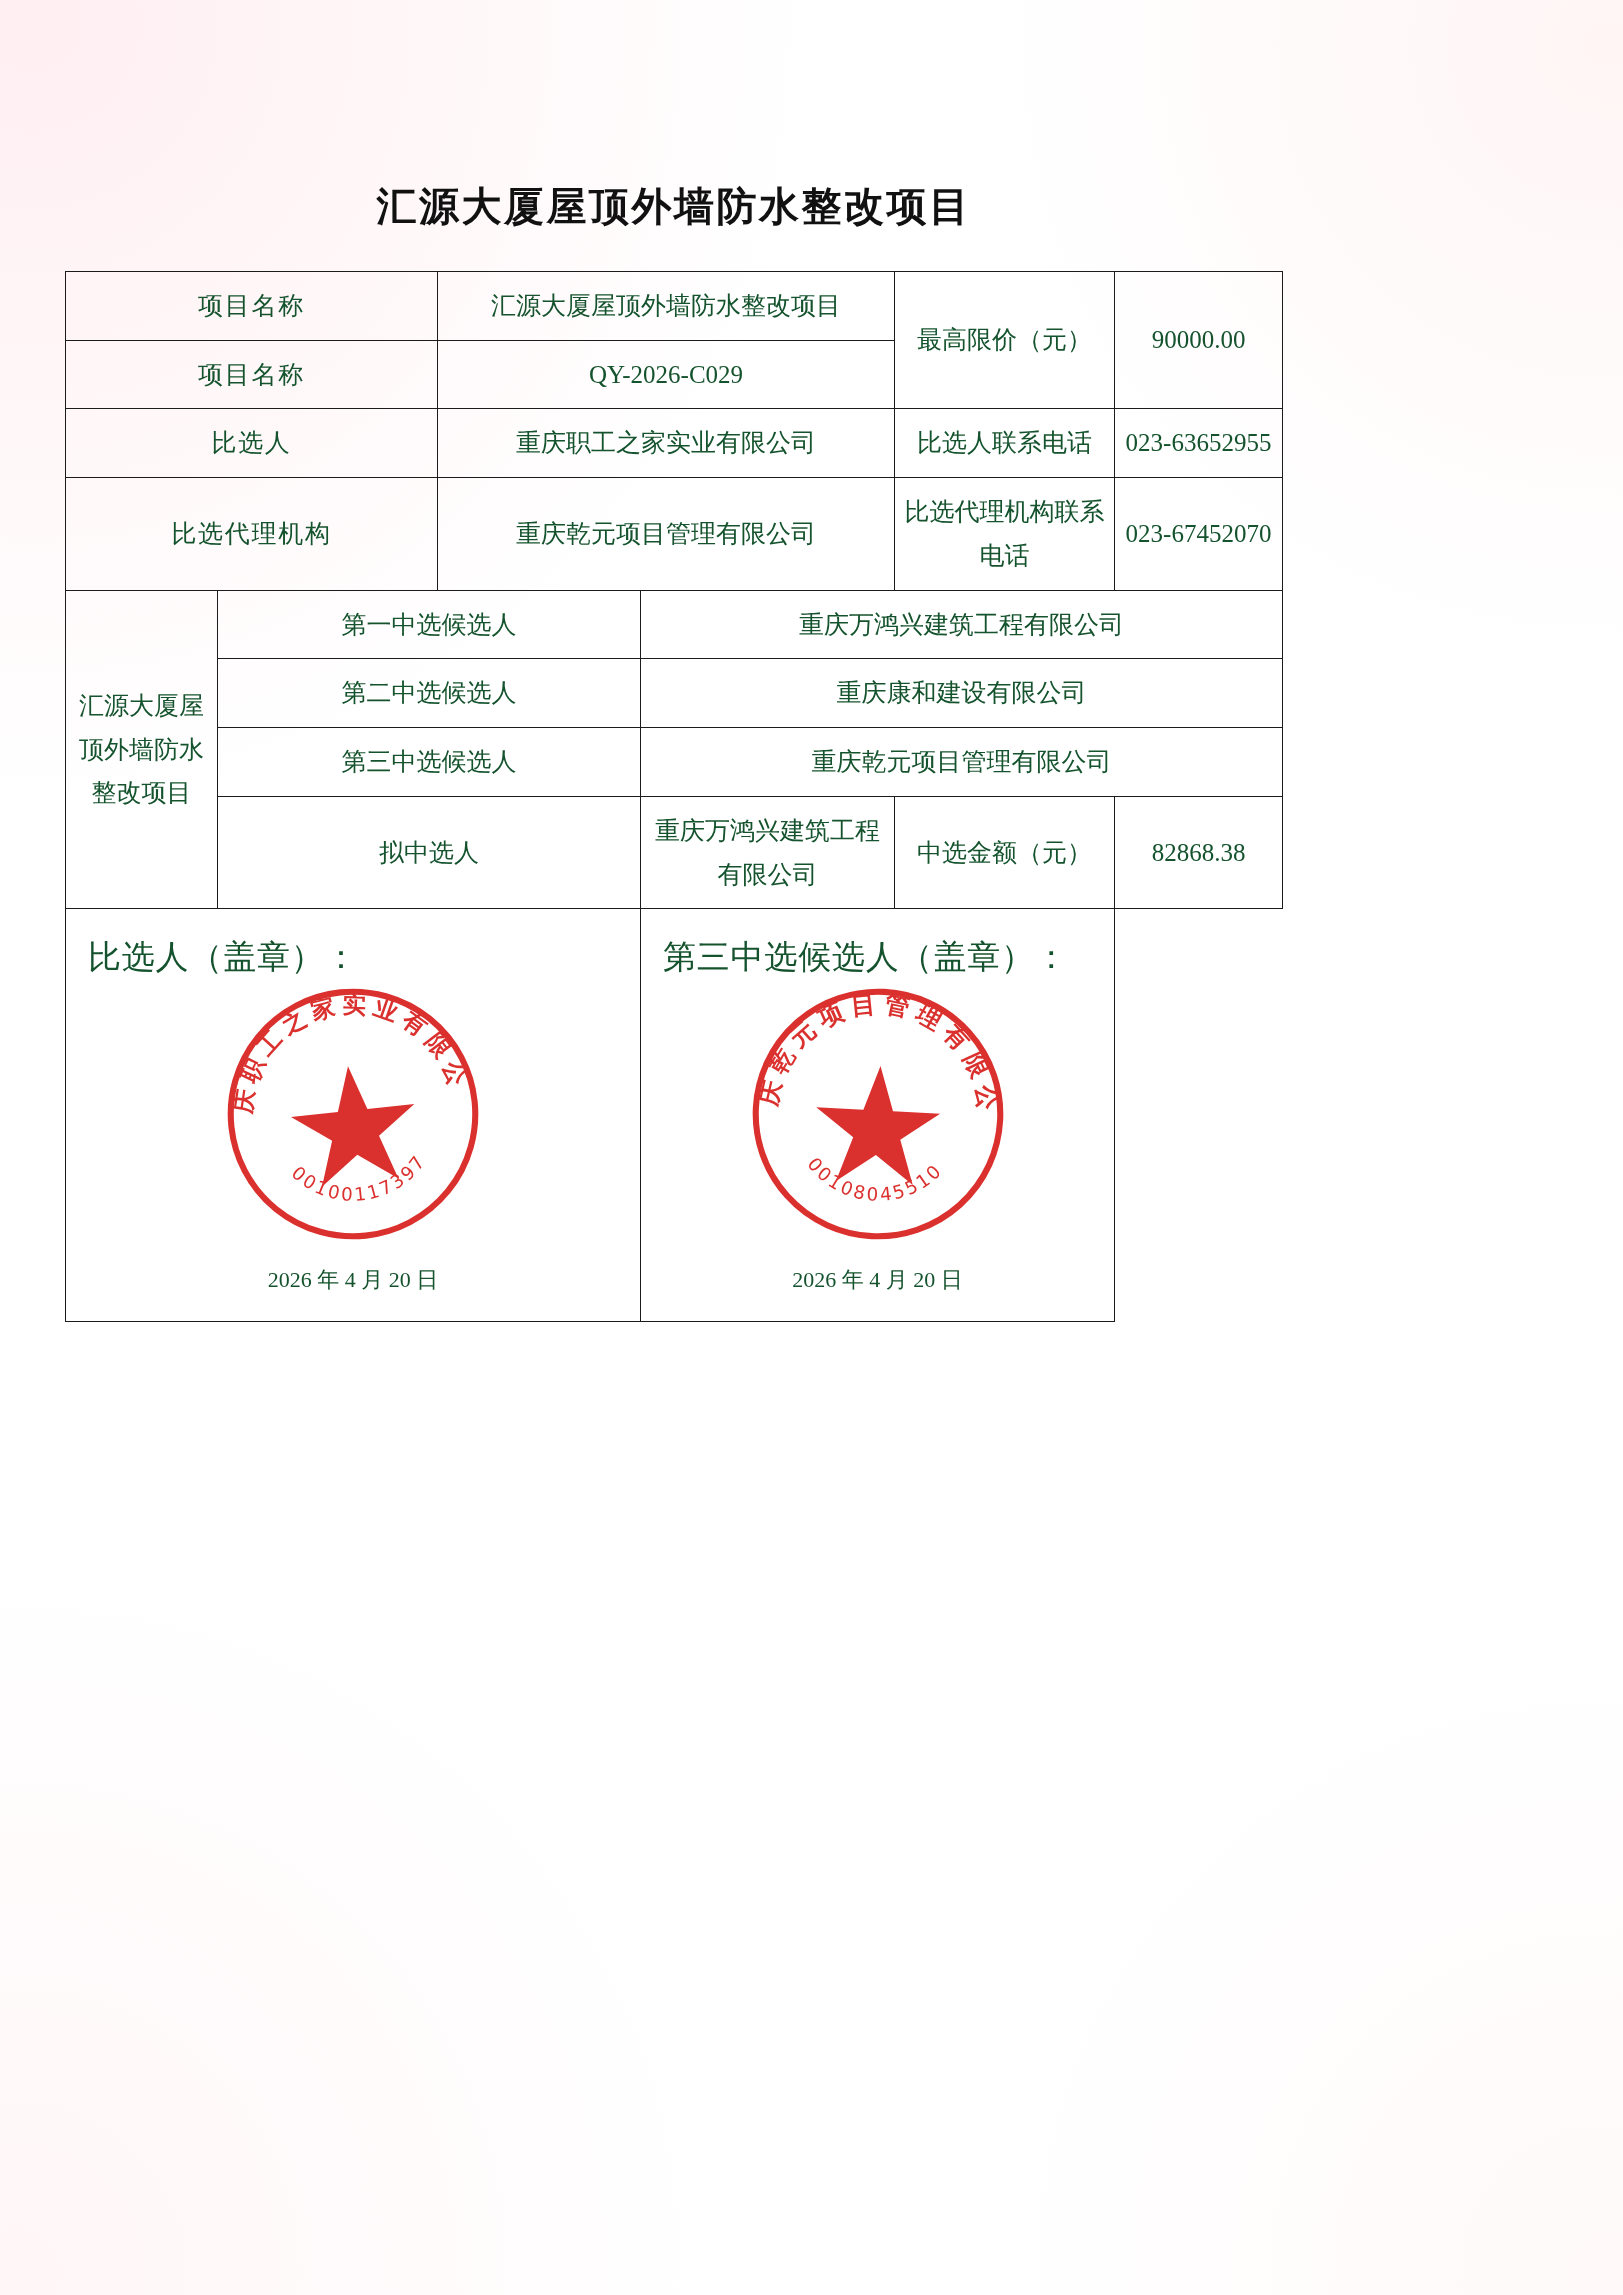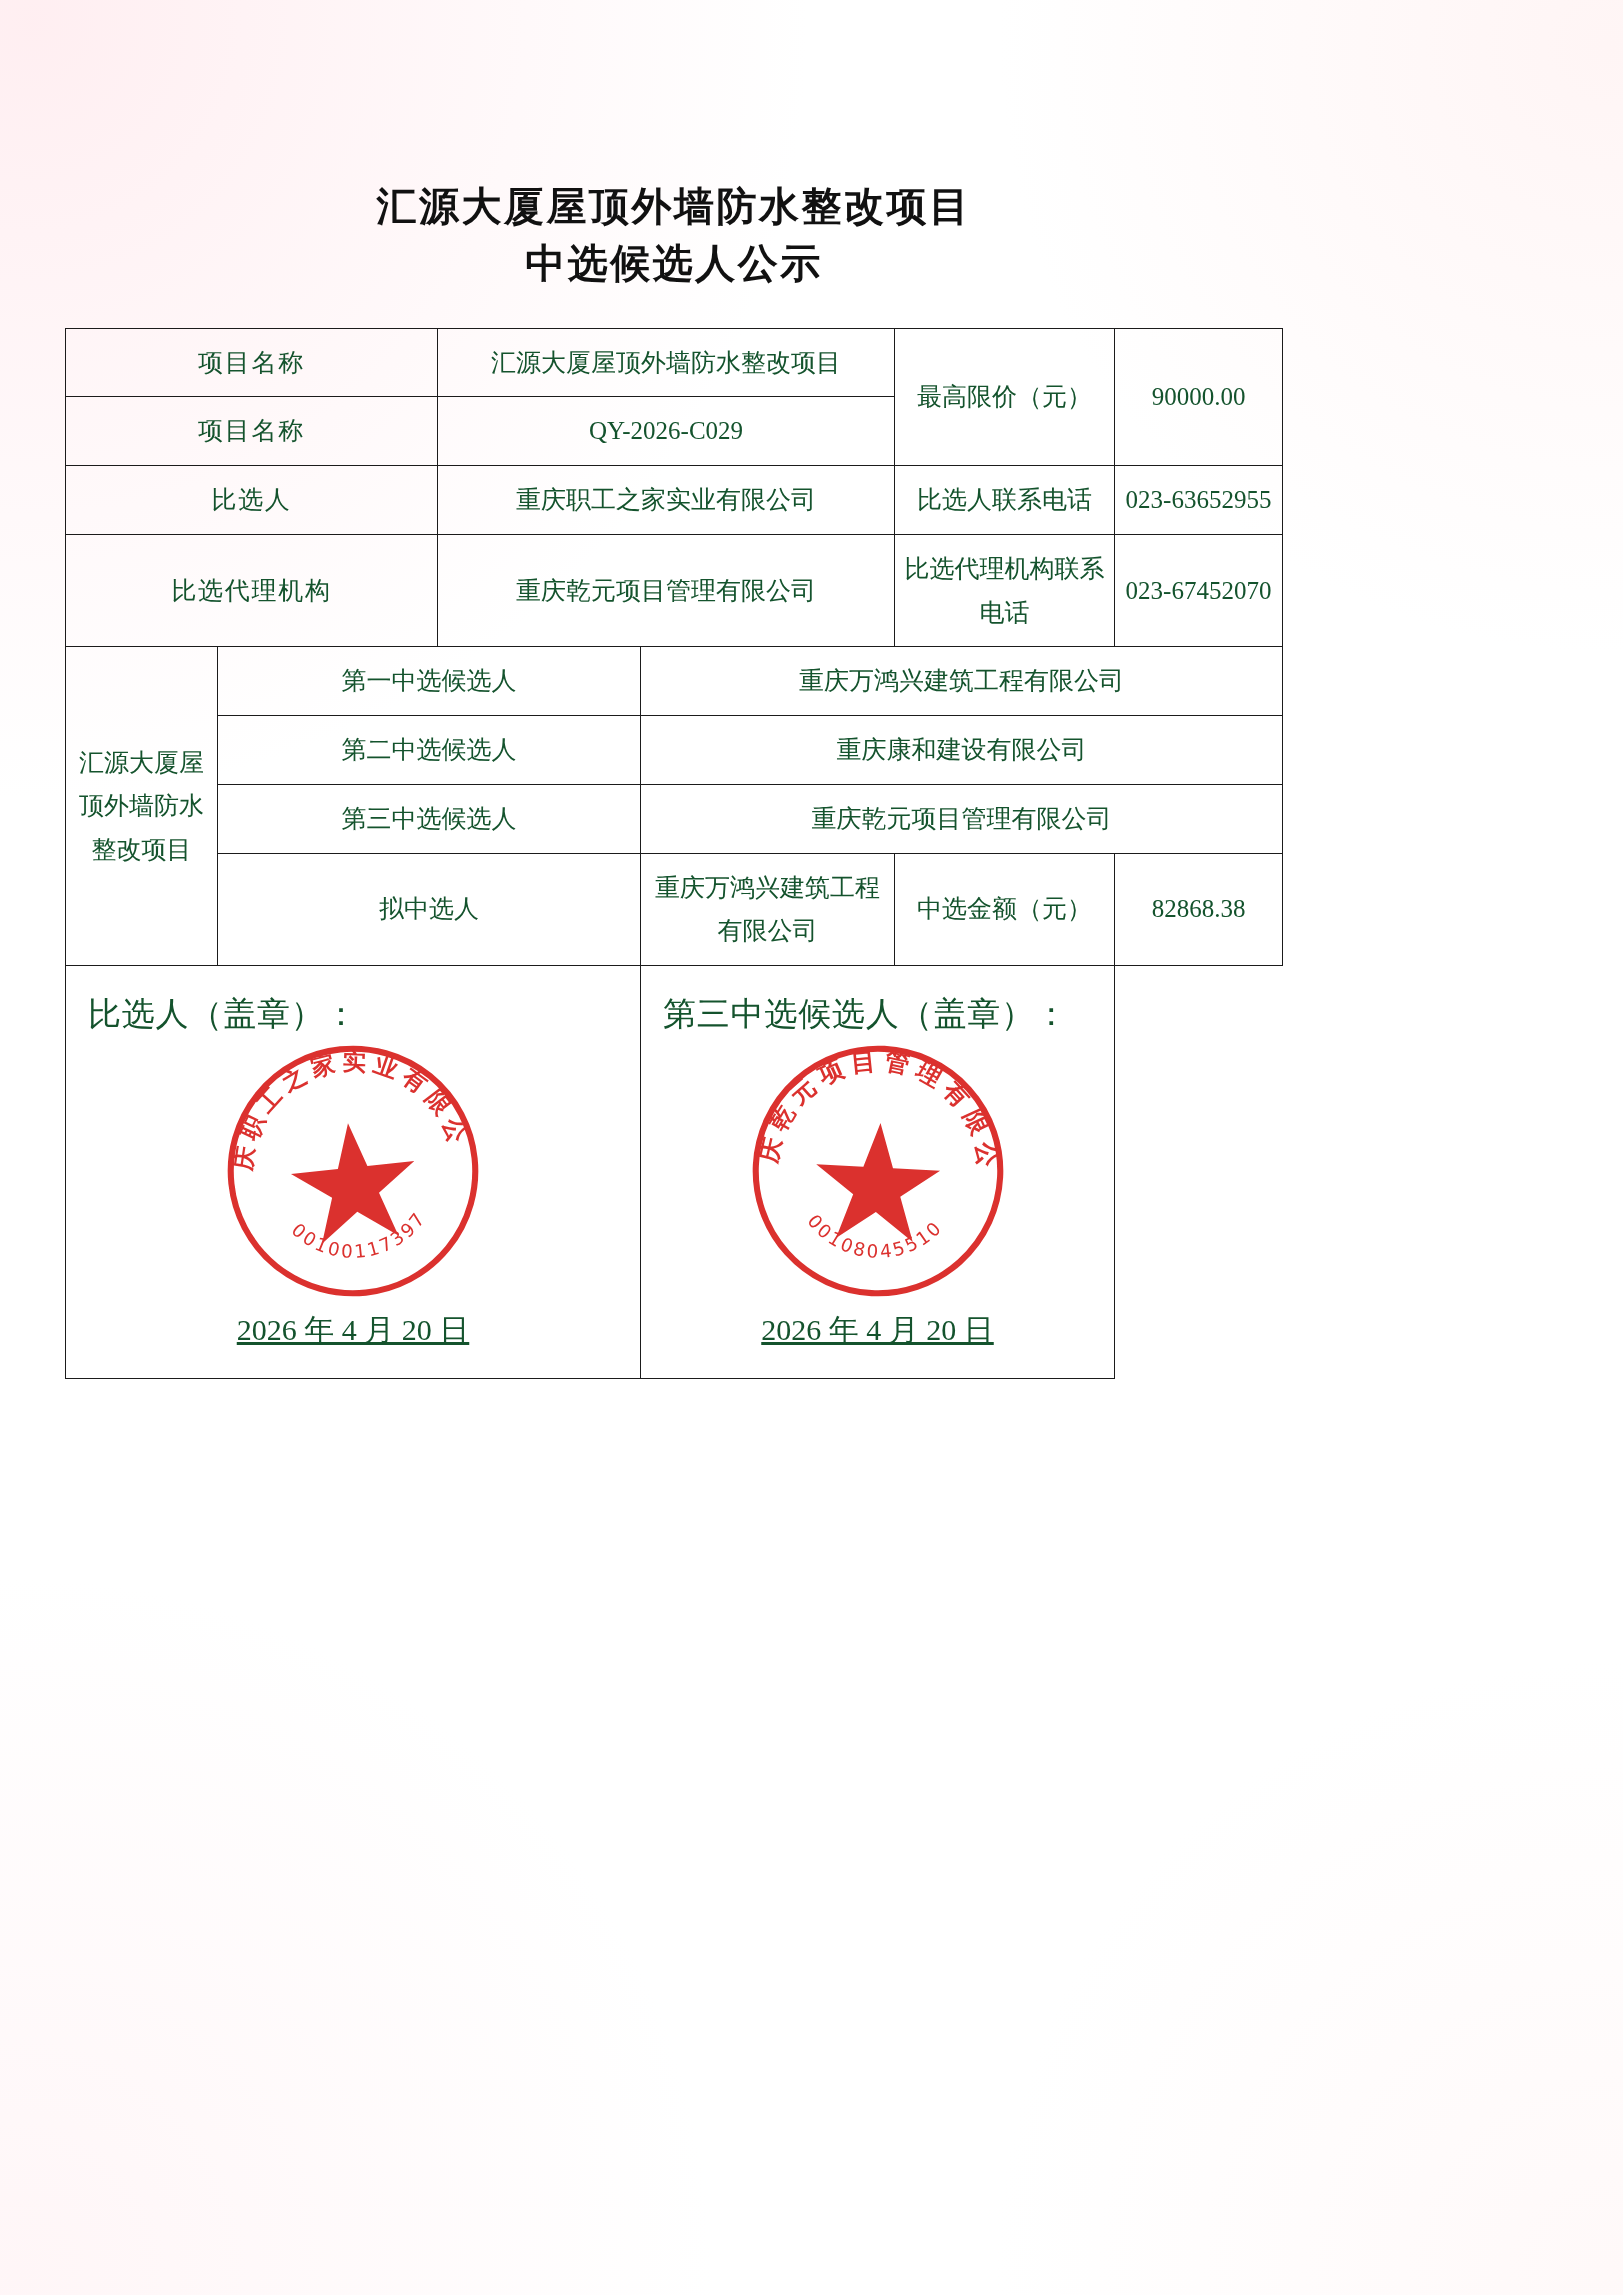--- a/index.html
+++ b/index.html
@@ -90,23 +90,22 @@
     letter-spacing: 0.8px;
     position: relative;
     z-index: 3;
   }
   .sig-date {
     position: absolute;
     bottom: 22px;
     left: 0;
     width: 100%;
     text-align: center;
-    font-size: 30px;
+    font-size: 22px;
     z-index: 3;
-    text-decoration: underline;
   }
   
   .seal {
     position: absolute;
     width: 262px;
     height: 262px;
     left: 50%;
     top: 74px;
     transform: translateX(-50%);
     z-index: 2;
@@ -118,21 +117,20 @@
 </style>
 </head>
 <body>
 
 <div class="paper"></div>
 
 <div class="sheet">
 
   <div class="title-block">
     <div class="title-line">汇源大厦屋顶外墙防水整改项目</div>
-    <div class="title-line">中选候选人公示</div>
   </div>
 
 
   <table class="main">
     <colgroup>
       <col style="width:152px">
       <col style="width:220px">
       <col style="width:203px">
       <col style="width:254px">
       <col style="width:220px">

